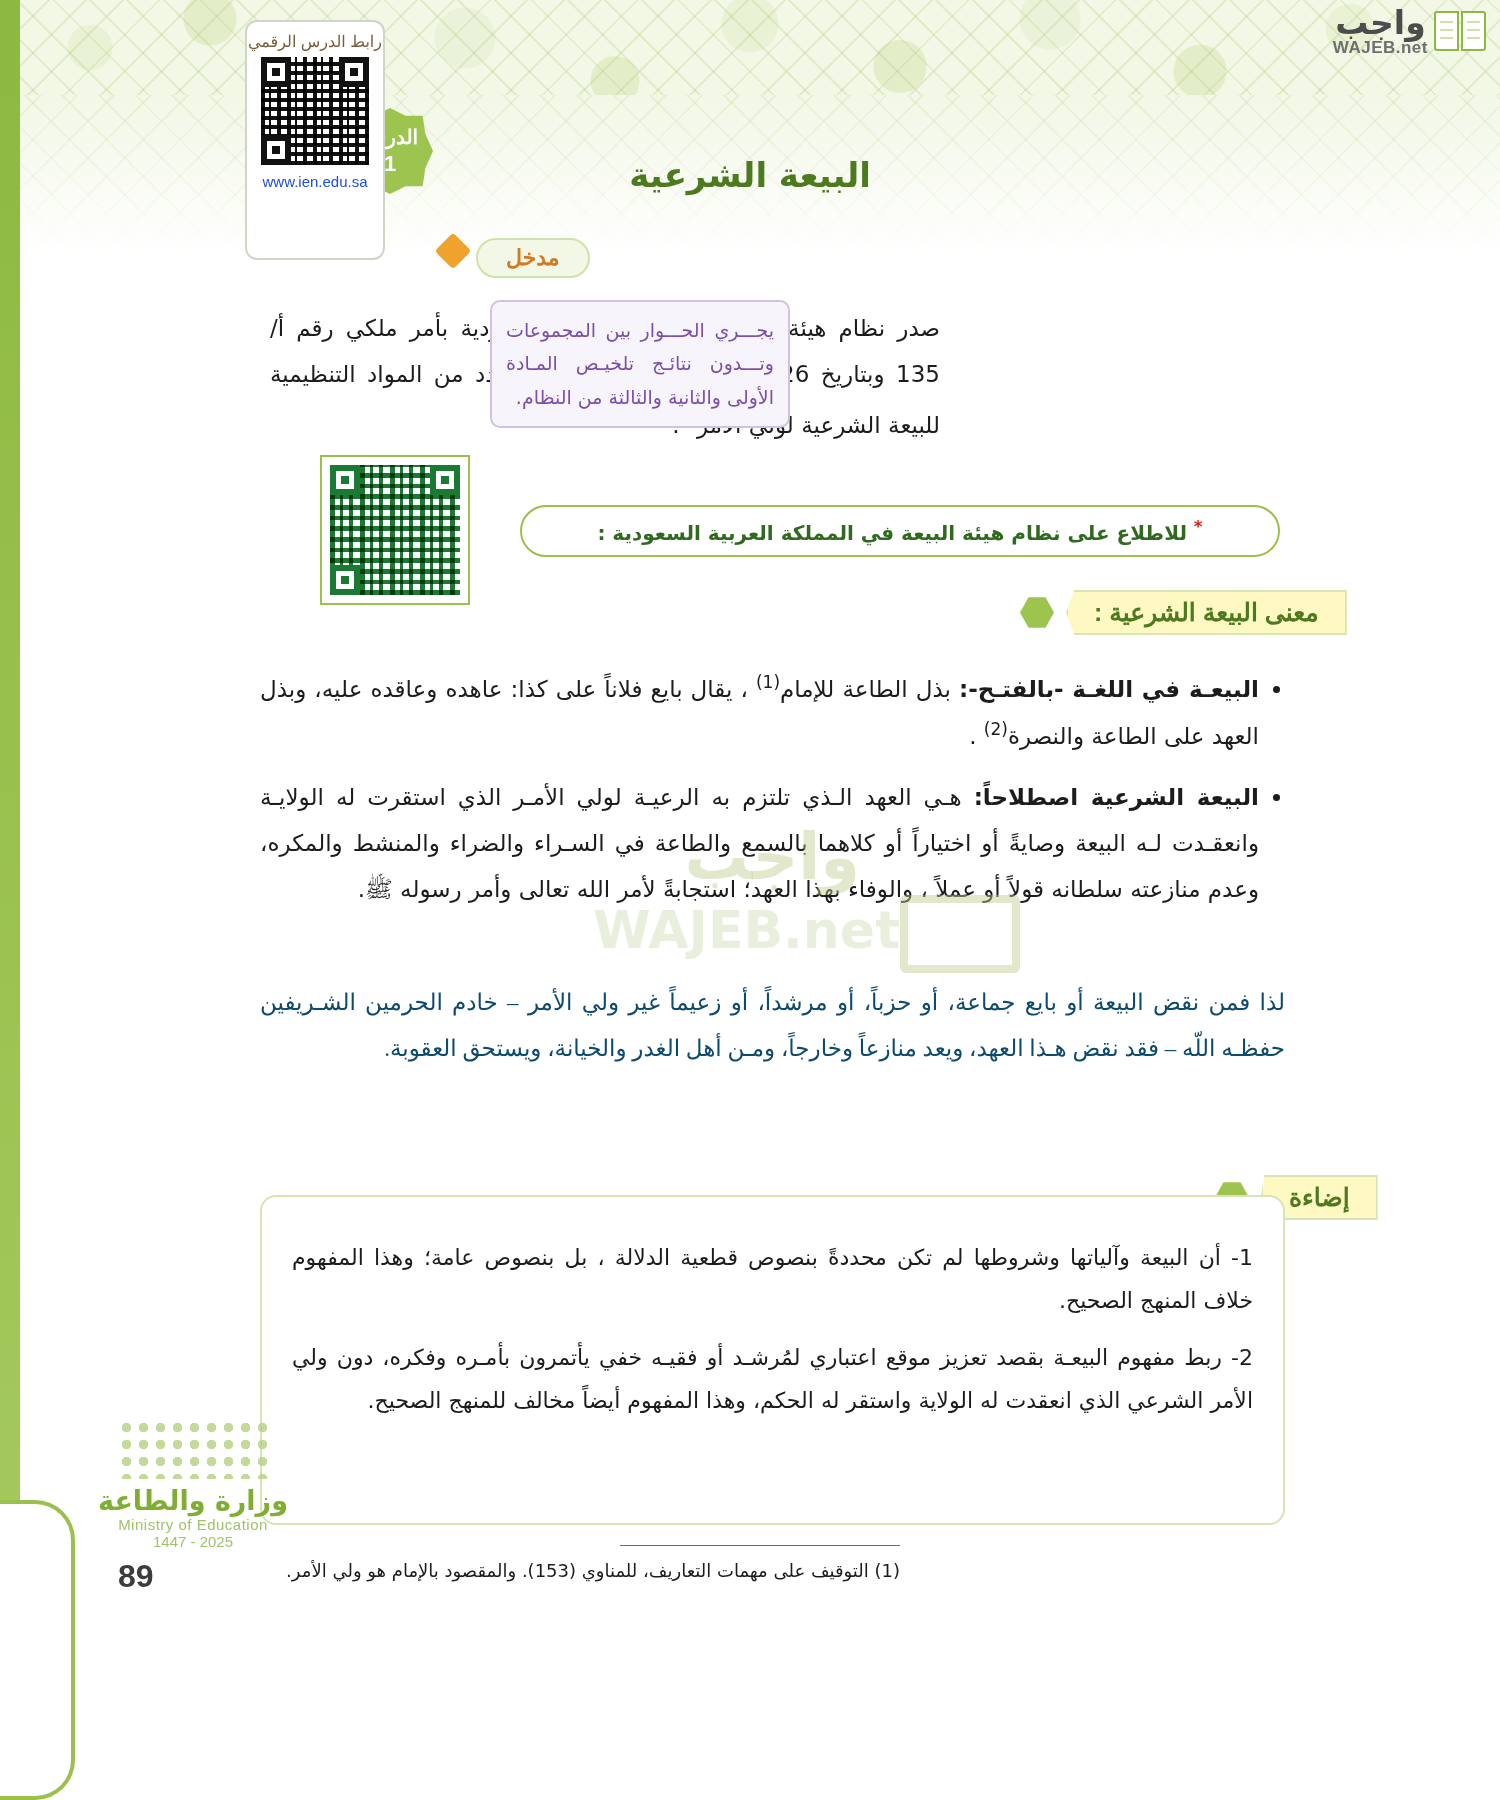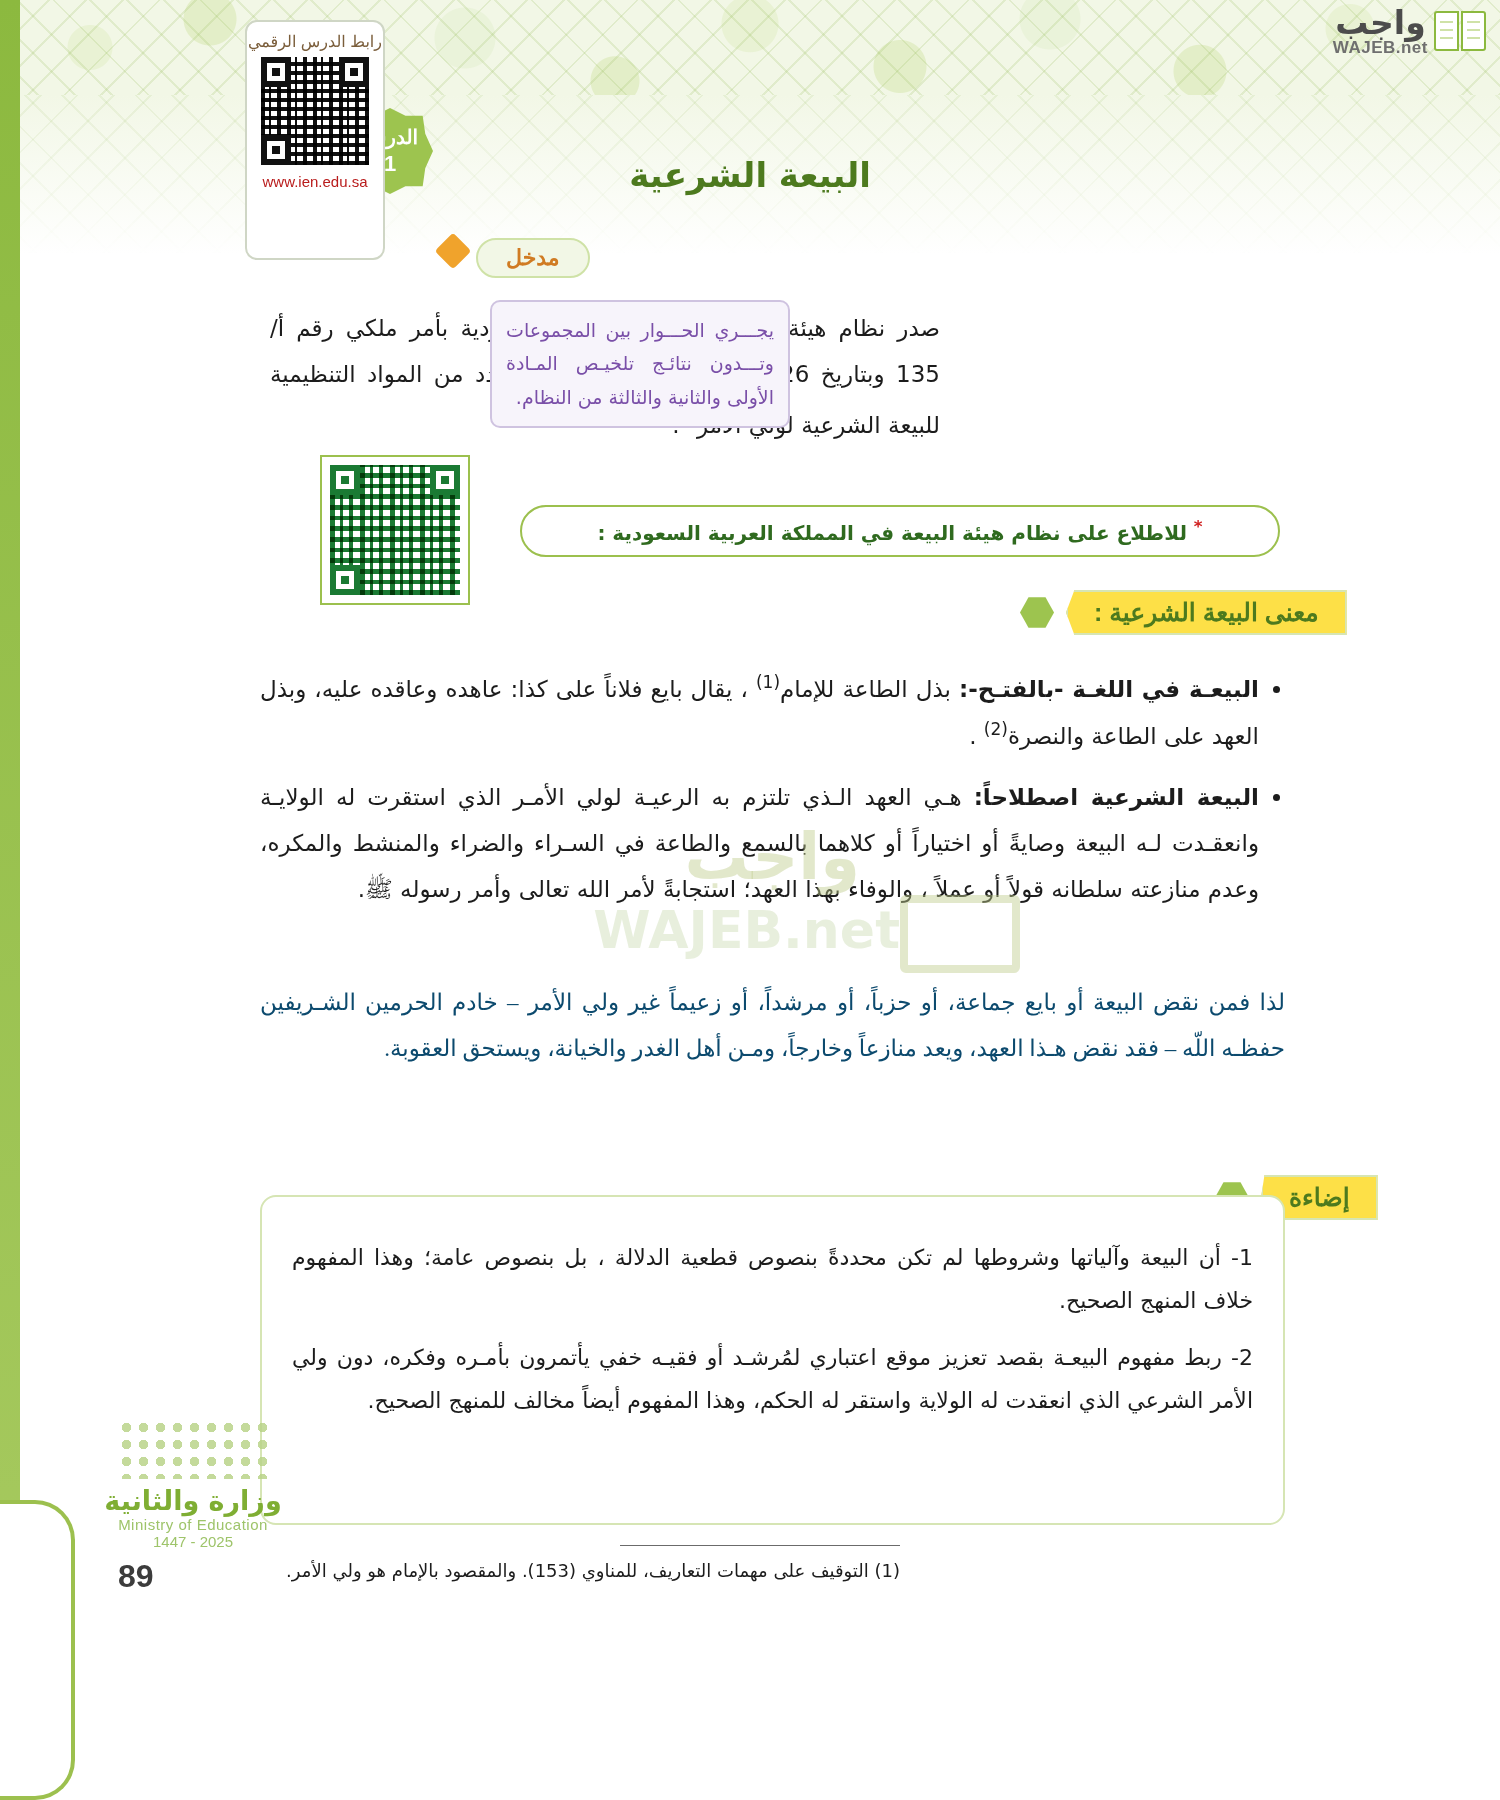--- a/index.html
+++ b/index.html
@@ -109,21 +109,21 @@
   
   .qr-card {
     position:absolute; top:20px; left:245px;
     width:140px; height:240px;
     border:2px solid #cfd6c5; border-radius:12px;
     background:#fff;
     display:flex; flex-direction:column; align-items:center;
     padding-top:10px;
   }
   .qr-card .cap { font-size:16px; color:#7a5d3a; margin-bottom:6px; }
-  .qr-card .site { font-size:15px; color:#b91c1c; margin-top:8px; font-family:"Liberation Sans",sans-serif; }
+  .qr-card .site { font-size:15px; color:#1d4ed8; margin-top:8px; font-family:"Liberation Sans",sans-serif; }
   .qr {
     width:108px; height:108px;
     background-color:#fff;
     background-image:
       repeating-linear-gradient(90deg,#111 0 4px, #fff 4px 8px, #111 8px 10px, #fff 10px 16px, #111 16px 20px, #fff 20px 26px),
       repeating-linear-gradient(0deg, #111 0 4px, #fff 4px 9px, #111 9px 13px, #fff 13px 18px, #111 18px 22px, #fff 22px 27px);
     background-blend-mode:multiply;
     position:relative;
   }
   .qr.green {
@@ -165,21 +165,21 @@
   .entry-pill { position:absolute; top:238px; left:440px; }
 
   .hex {
     width:34px; height:34px; background:#9dc44f;
     clip-path: polygon(25% 5%, 75% 5%, 100% 50%, 75% 95%, 25% 95%, 0% 50%);
   }
   .sec-head {
     position:absolute; display:flex; align-items:center; gap:12px; flex-direction:row-reverse;
   }
   .sec-head .txt {
-    background:#fde047; border:2px solid #d6e5b4;
+    background:#fef9c3; border:2px solid #d6e5b4;
     color:#4d7a1e; font-weight:bold; font-size:25px;
     padding:6px 26px;
     clip-path: polygon(3% 0, 100% 0, 100% 100%, 3% 100%, 0 50%);
   }
   .sec-meaning { top:590px; left:1020px; }
   .sec-illum  { top:1175px; left:1215px; }
 
   
   .intro {
     position:absolute; top:305px; right:560px; width:670px;
@@ -391,18 +391,18 @@
   <p class="num">2- ربط مفهوم البيعـة بقصد تعزيز موقع اعتباري لمُرشـد أو فقيـه خفي يأتمرون بأمـره وفكره، دون ولي الأمر الشرعي الذي انعقدت له الولاية واستقر له الحكم، وهذا المفهوم أيضاً مخالف للمنهج الصحيح.</p>
 </div>
 
 <div class="footnotes">
   <div class="fn-rule"></div>
   <div>(1) التوقيف على مهمات التعاريف، للمناوي (153).  والمقصود بالإمام هو ولي الأمر.</div>
 </div>
 
 <div class="ministry">
   <div class="dots"></div>
-  <div class="m-ar">وزارة والثانية</div>
+  <div class="m-ar">وزارة والطاعة</div>
   <div class="m-en">Ministry of Education</div>
   <div class="m-yr">2025 - 1447</div>
 </div>
 
 <div class="page-num">89</div>
 
 </body></html>

